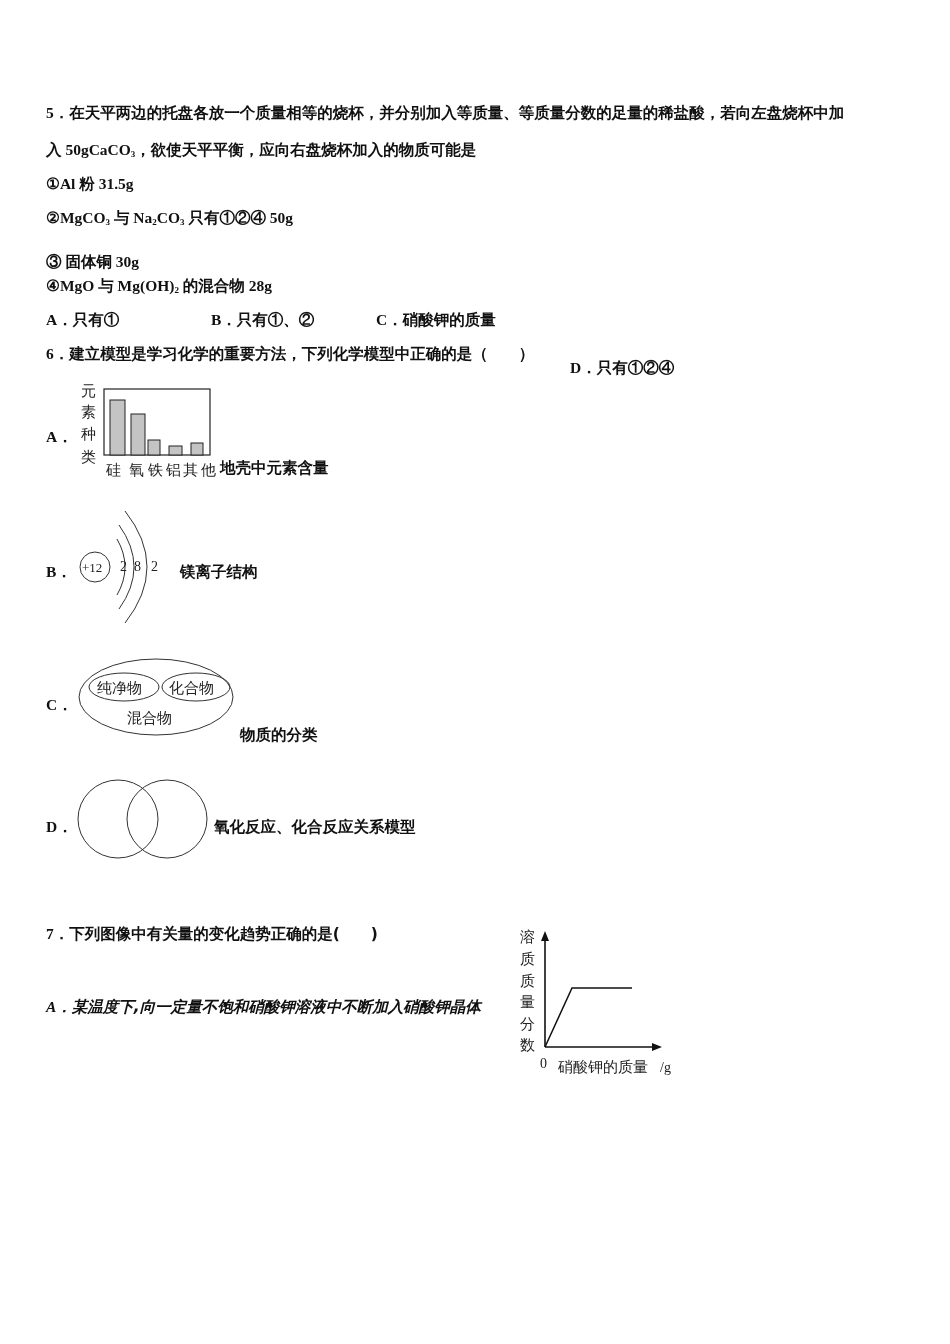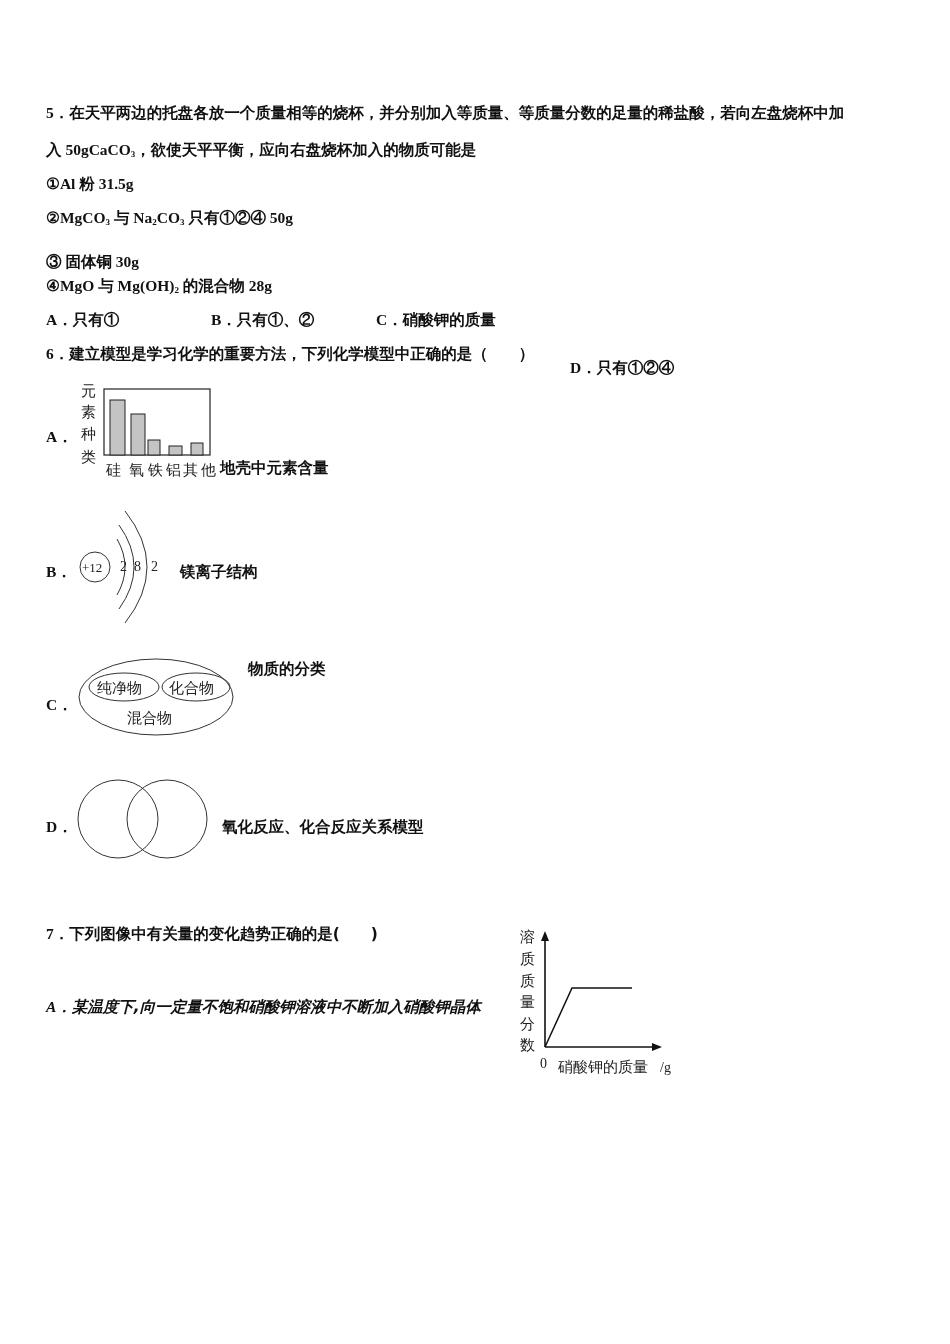--- a/index.html
+++ b/index.html
@@ -91,28 +91,28 @@
 
 <div class="lbl" style="top:695px; left:46px;">C．</div>
 <svg width="165" height="85" style="left:75px; top:655px;">
   <ellipse cx="81" cy="42" rx="77" ry="38" fill="none" stroke="#333" stroke-width="1"></ellipse>
   <ellipse cx="49" cy="32" rx="35" ry="14" fill="none" stroke="#333" stroke-width="1"></ellipse>
   <ellipse cx="121" cy="32" rx="34" ry="14" fill="none" stroke="#333" stroke-width="1"></ellipse>
   <text x="22" y="38" font-size="15">纯净物</text>
   <text x="94" y="38" font-size="15">化合物</text>
   <text x="52" y="68" font-size="15">混合物</text>
 </svg>
-<div class="cap" style="top:659px; left:240px;margin-left:8px;">物质的分类</div>
+<div class="cap" style="top:725px; left:240px;">物质的分类</div>
 
 <div class="lbl" style="top:817px; left:46px;">D．</div>
 <svg width="140" height="90" style="left:75px; top:778px;">
   <ellipse cx="43" cy="41" rx="40" ry="39" fill="none" stroke="#333" stroke-width="1"></ellipse>
   <ellipse cx="92" cy="41" rx="40" ry="39" fill="none" stroke="#333" stroke-width="1"></ellipse>
 </svg>
-<div class="cap" style="top:817px; left:214px;margin-left:8px;">氧化反应、化合反应关系模型</div>
+<div class="cap" style="top:817px; left:214px;">氧化反应、化合反应关系模型</div>
 
 <div class="line" style="top:924px;">
   <span>7．</span><span class="cap" style="position:static;">下列图像中有关量的变化趋势正确的是(　　)</span>
 </div>
 
 <div class="line" style="top:997px;font-style:italic;">
   <span>A．</span><span class="cap" style="position:static;">某温度下,向一定量不饱和硝酸钾溶液中不断加入硝酸钾晶体</span>
 </div>
 
 <svg width="180" height="160" style="left:510px; top:920px;">

